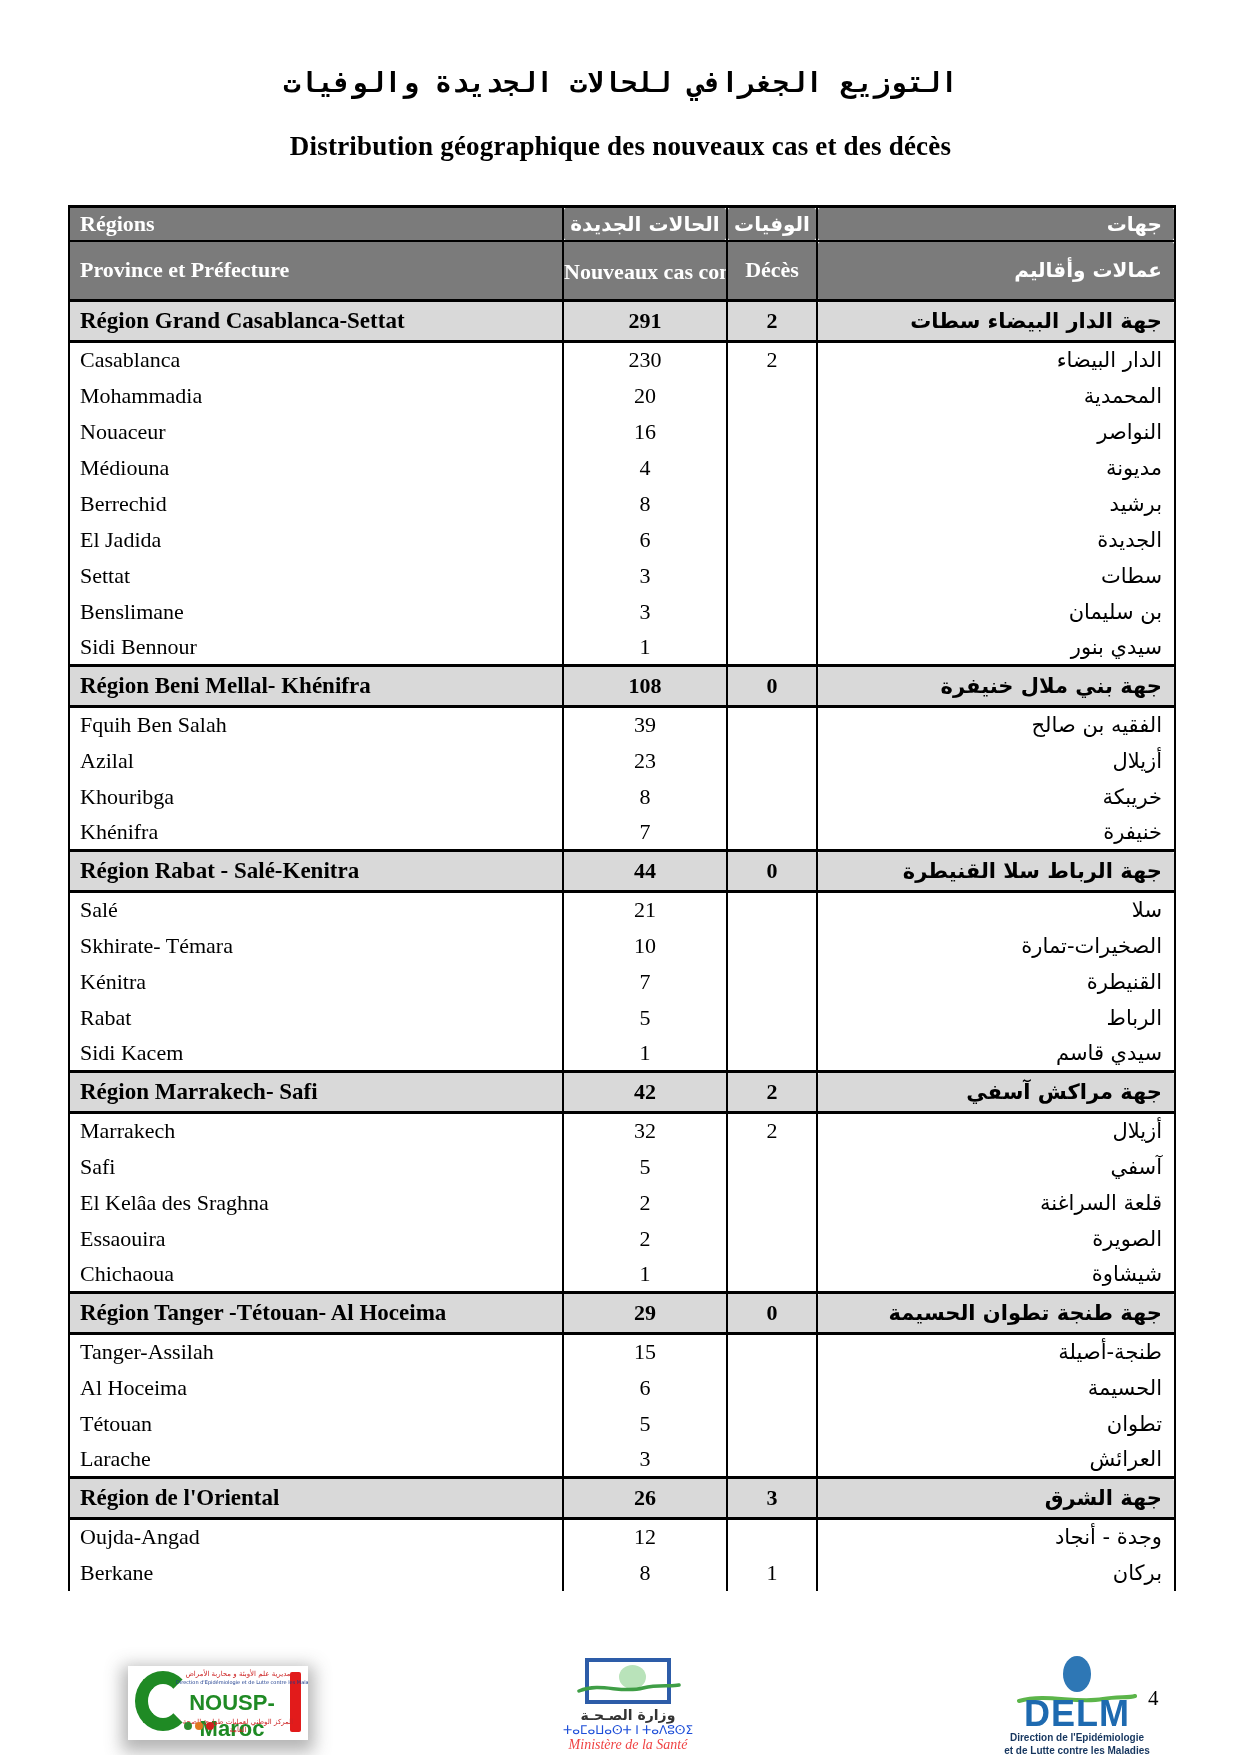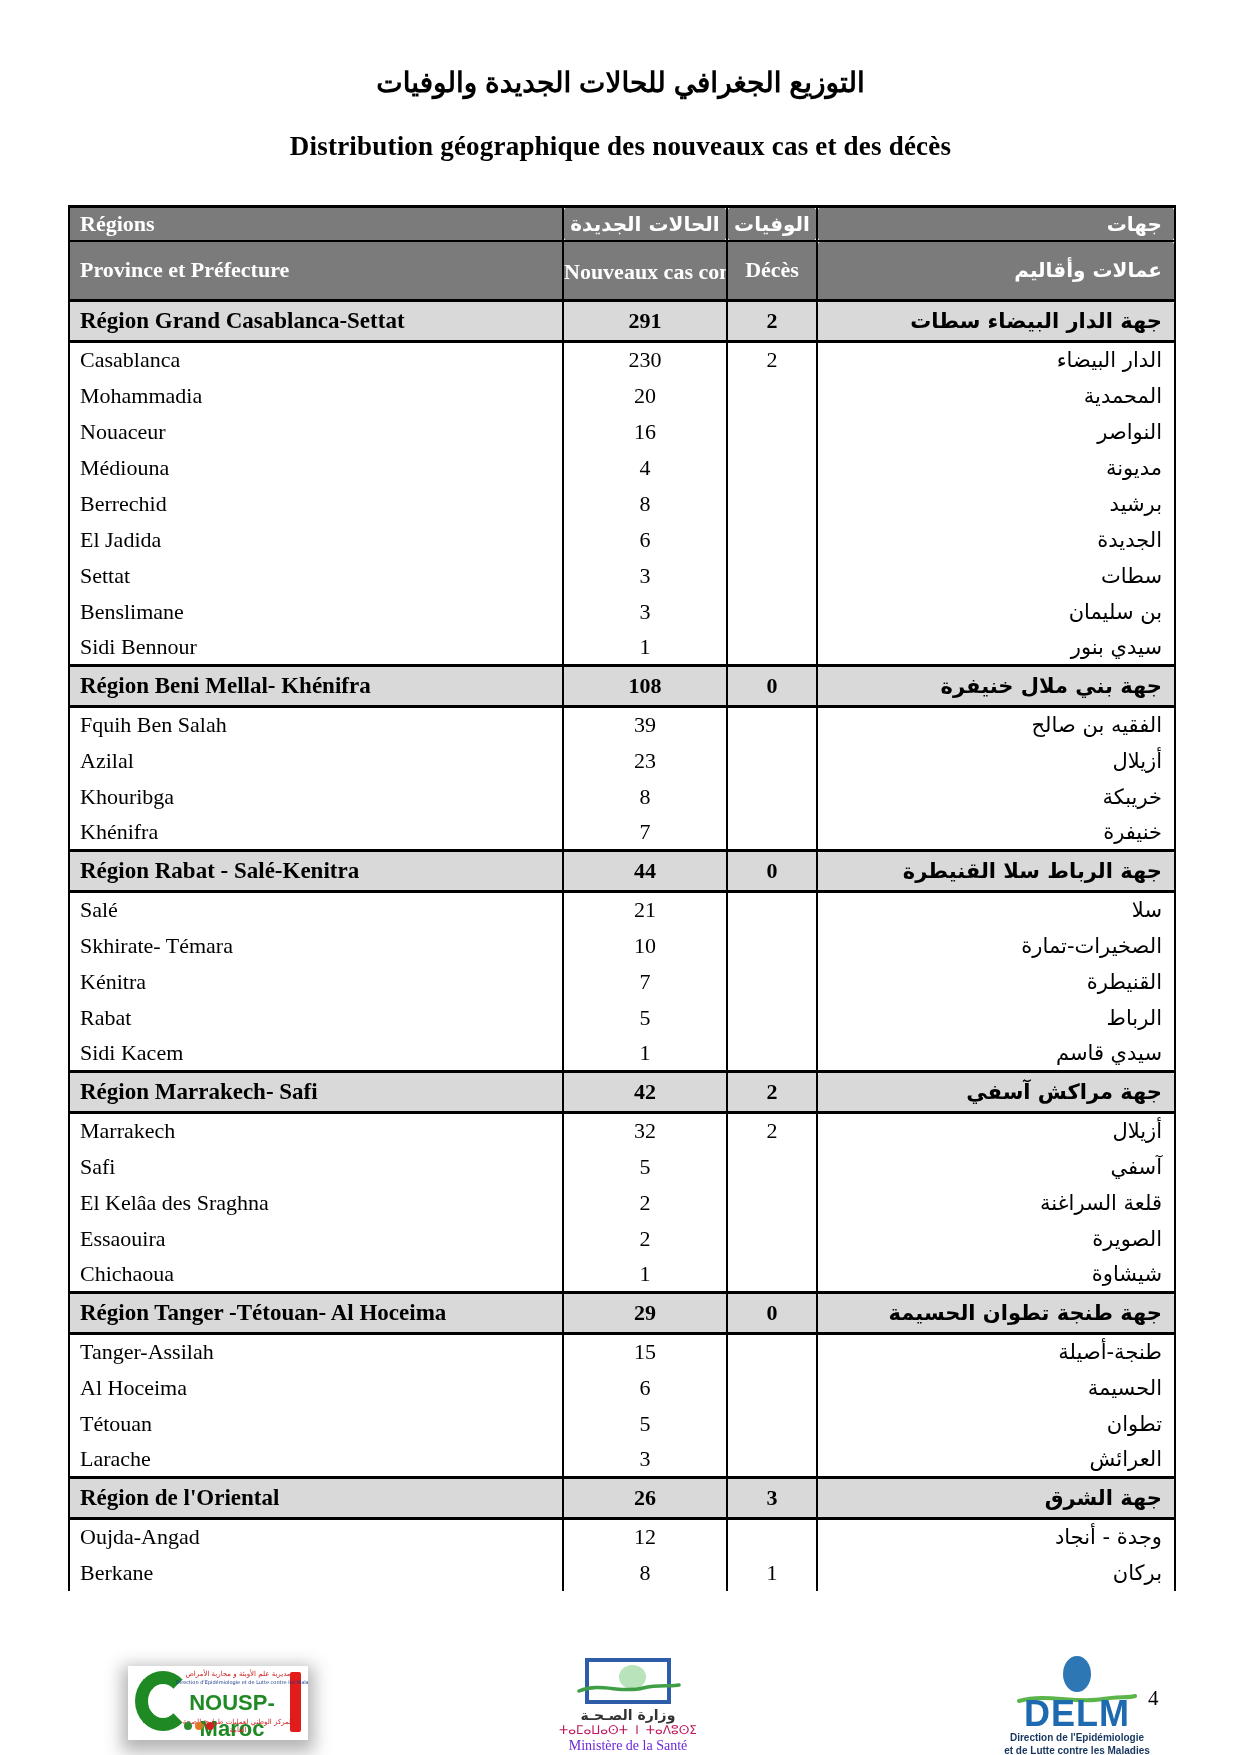--- a/index.html
+++ b/index.html
@@ -4,21 +4,21 @@
 <style>
   * { margin:0; padding:0; box-sizing:border-box; }
   html,body { background:#ffffff; }
   .page {
     position:relative; width:1241px; height:1755px; background:#ffffff;
     font-family:"Liberation Serif", serif; color:#000; overflow:hidden;
   }
   .title-ar {
     position:absolute; top:66px; left:0; width:100%;
     text-align:center; font-size:28px; font-weight:bold; direction:rtl;
-    font-family:Liberation Sans, sans-serif;
+    font-family:Liberation Mono, monospace;
   }
   .title-fr {
     position:absolute; top:131px; left:0; width:100%;
     text-align:center; font-size:27px; font-weight:bold; letter-spacing:0.2px;
   }
   table.dist {
     position:absolute; left:68px; top:205px; width:1106px;
     border-collapse:collapse; table-layout:fixed;
     border-top:3px solid #000; border-left:2px solid #000; border-right:2px solid #000;
   }
@@ -69,22 +69,22 @@
   .nousp-dots span { width:8px; height:8px; border-radius:50%; display:inline-block; }
   .dot-green { background:#2e8b2e; } .dot-orange { background:#e07820; } .dot-red { background:#d02020; }
 
   .moh { position:absolute; left:553px; top:8px; width:150px; text-align:center; }
   .moh-box { position:relative; width:86px; height:46px; border:4px solid #2d5ca8; margin:0 auto; background:#fff; }
   .moh-circle { position:absolute; left:30px; top:3px; width:27px; height:24px;
     background:#b9e3ba; border-radius:50%; }
   .moh-swoosh { position:absolute; left:-12px; top:18px; }
   .moh-ar { margin-top:3px; font-size:14px; font-weight:bold; color:#333;
     font-family:"DejaVu Sans", sans-serif; direction:rtl; letter-spacing:1px; }
-  .moh-tifinagh { font-size:12px; color:#be185d; font-family:Liberation Mono, monospace; }
-  .moh-fr { font-size:14px; color:#6d28d9; }
+  .moh-tifinagh { font-size:12px; color:#1d4ed8; font-family:Liberation Sans, sans-serif; }
+  .moh-fr { font-size:14px; font-style:italic; color:#ef4444; }
 
   .delm { position:absolute; left:1002px; top:6px; width:150px; text-align:center; }
   .delm-head { width:28px; height:36px; background:#2e77b5; border-radius:50%; margin:0 auto; }
   .delm-swoosh { margin-top:-8px; }
   .delm-acronym { margin-top:-14px; font-size:36px; font-weight:bold; color:#1e6ab0;
     font-family:"Liberation Sans", sans-serif; letter-spacing:1px; line-height:1; }
   .delm-line { font-size:10px; font-weight:bold; color:#16365f; font-family:"Liberation Sans", sans-serif; line-height:1.25; }
   .page-number { position:absolute; left:1148px; top:36px; font-size:21px; color:#000; }
 </style>
 </head>

